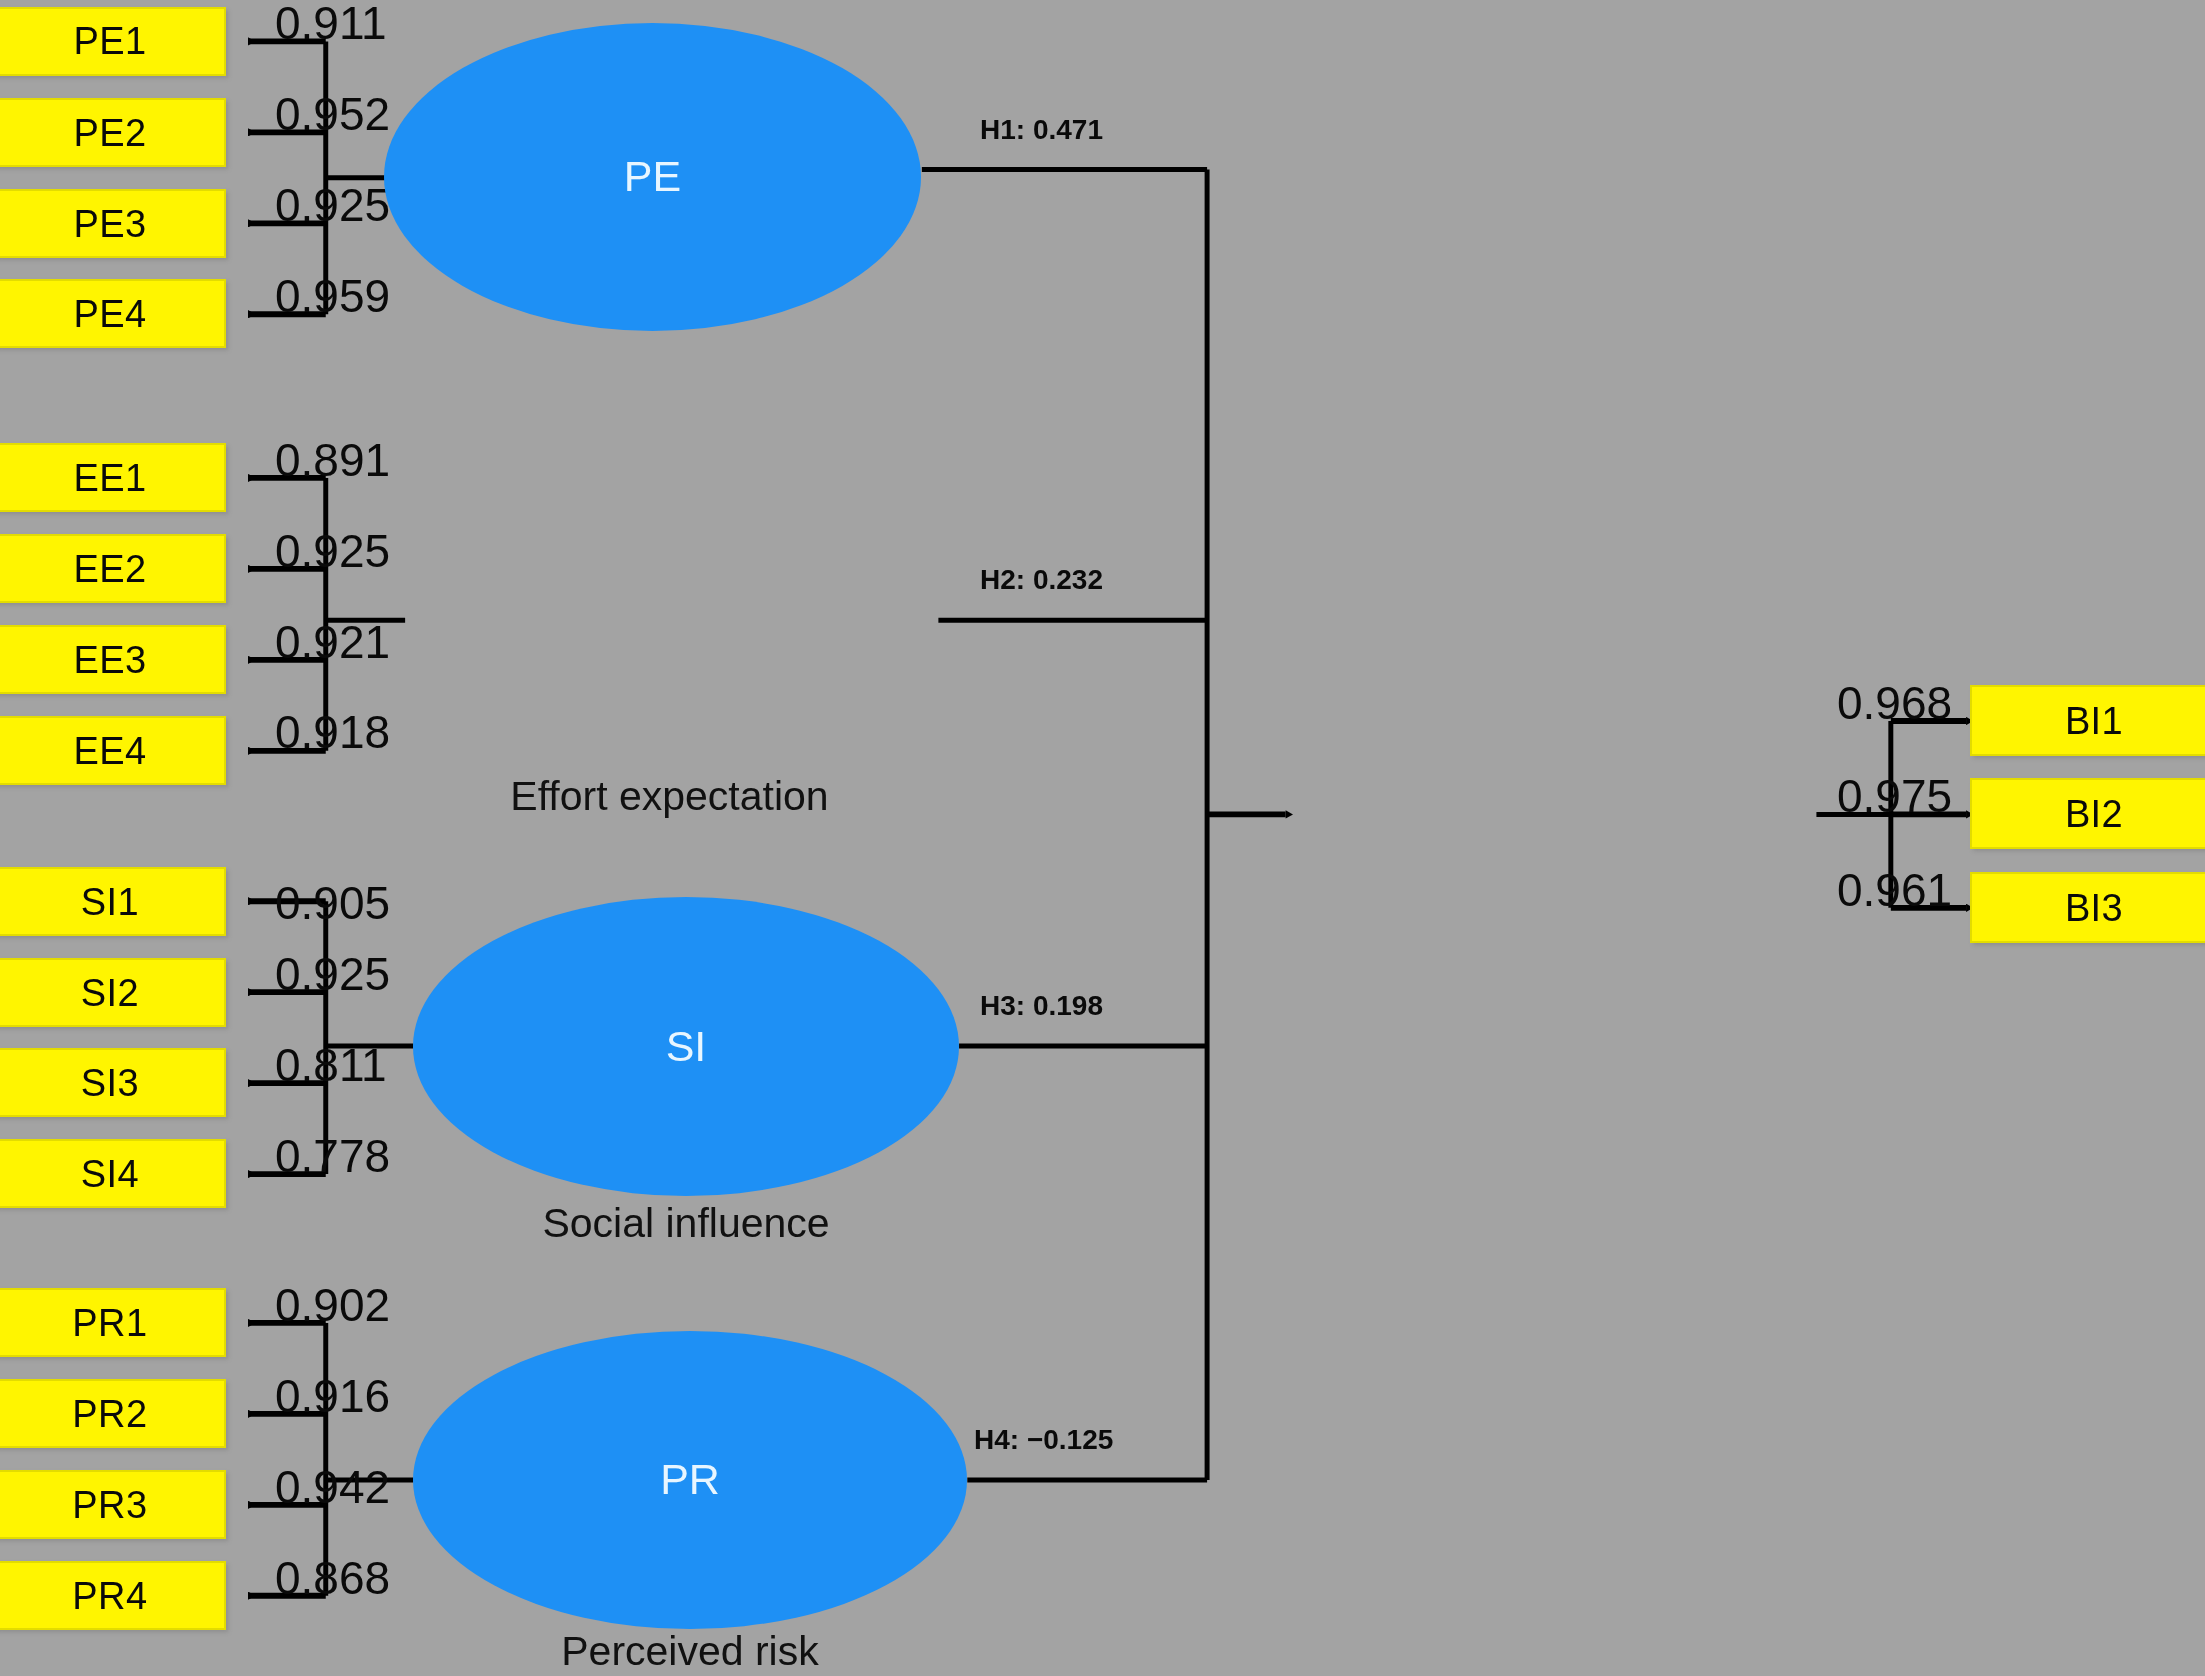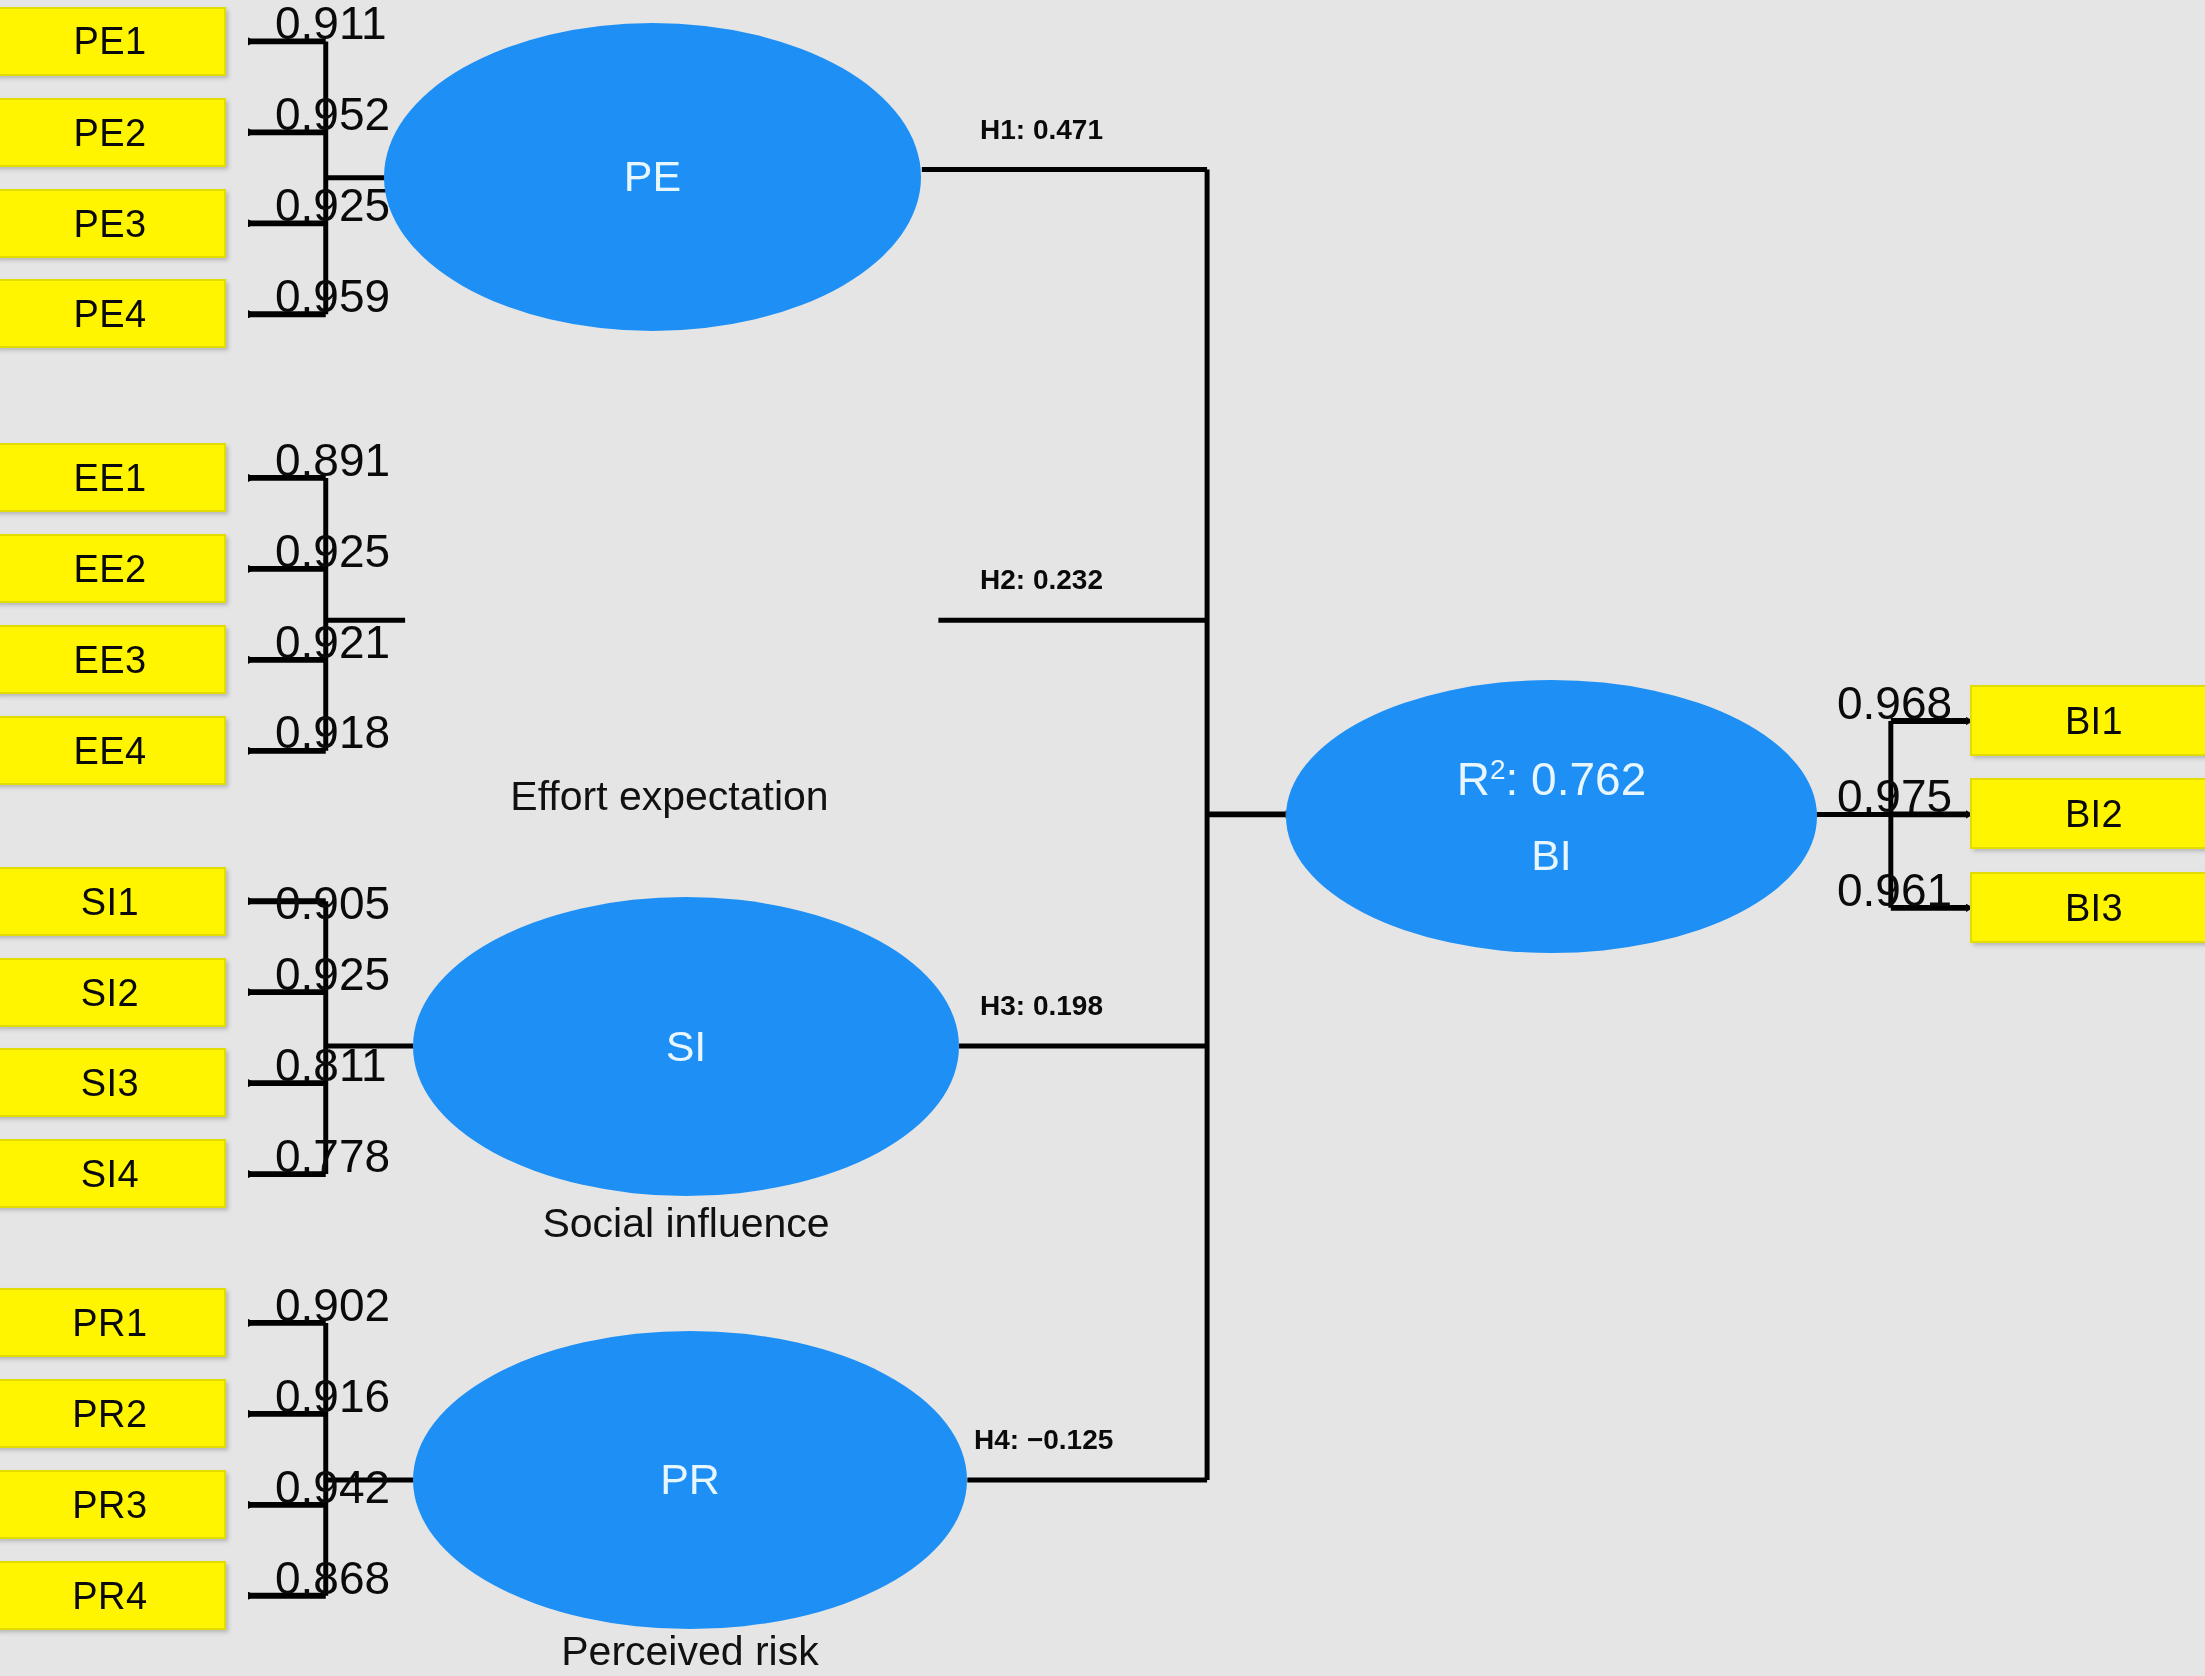--- a/index.html
+++ b/index.html
@@ -1,21 +1,21 @@
 <!DOCTYPE html>
 <html style="font-size:13.2px"><head>
 <meta charset="utf-8">
 <style>
   html, body { margin:0; padding:0; background:#ffffff; }
   body { font-family:"Liberation Sans", sans-serif; }
   #stage {
     position:relative;
     width:2205px;
     height:1676px;
-    background:#e5e5e5;
+    background:#a3a3a3;
     overflow:hidden;
   }
   #svg-layer {
     position:absolute; left:0; top:0;
     width:2205px; height:1676px;
   }
   
   .ind-box {
     position:absolute;
     background:#FFF500;
@@ -244,24 +244,20 @@
   <div class="ellipse" style="left:413px; top:1331px; width:554px; height:298px;">
     <div class="ell-title">PR</div>
   </div>
   <div class="caption" style="left:413px; top:1631px; width:554px;">Perceived risk</div>
 
   <div class="path-label" style="left:980px; top:116px;">H1: 0.471</div>
   <div class="path-label" style="left:980px; top:566px;">H2: 0.232</div>
   <div class="path-label" style="left:980px; top:992px;">H3: 0.198</div>
   <div class="path-label" style="left:974px; top:1426px;">H4: −0.125</div>
 
-  <div class="ellipse" style="left:1286px; top:680px; width:531px; height:273px;">
-    <div class="ell-r2"><span>R</span><sup>2</sup><span>: 0.762</span></div>
-    <div class="ell-title">BI</div>
-  </div>
 
   <div class="ind-box" style="left:1970px; top:685px;  width:248px; height:71px;">
       <span>BI1</span>
     </div>
   <div class="ind-box" style="left:1970px; top:778px;  width:248px; height:71px;">
       <span>BI2</span>
     </div>
   <div class="ind-box" style="left:1970px; top:872px; width:248px; height:71px;">
       <span>BI3</span>
     </div>

